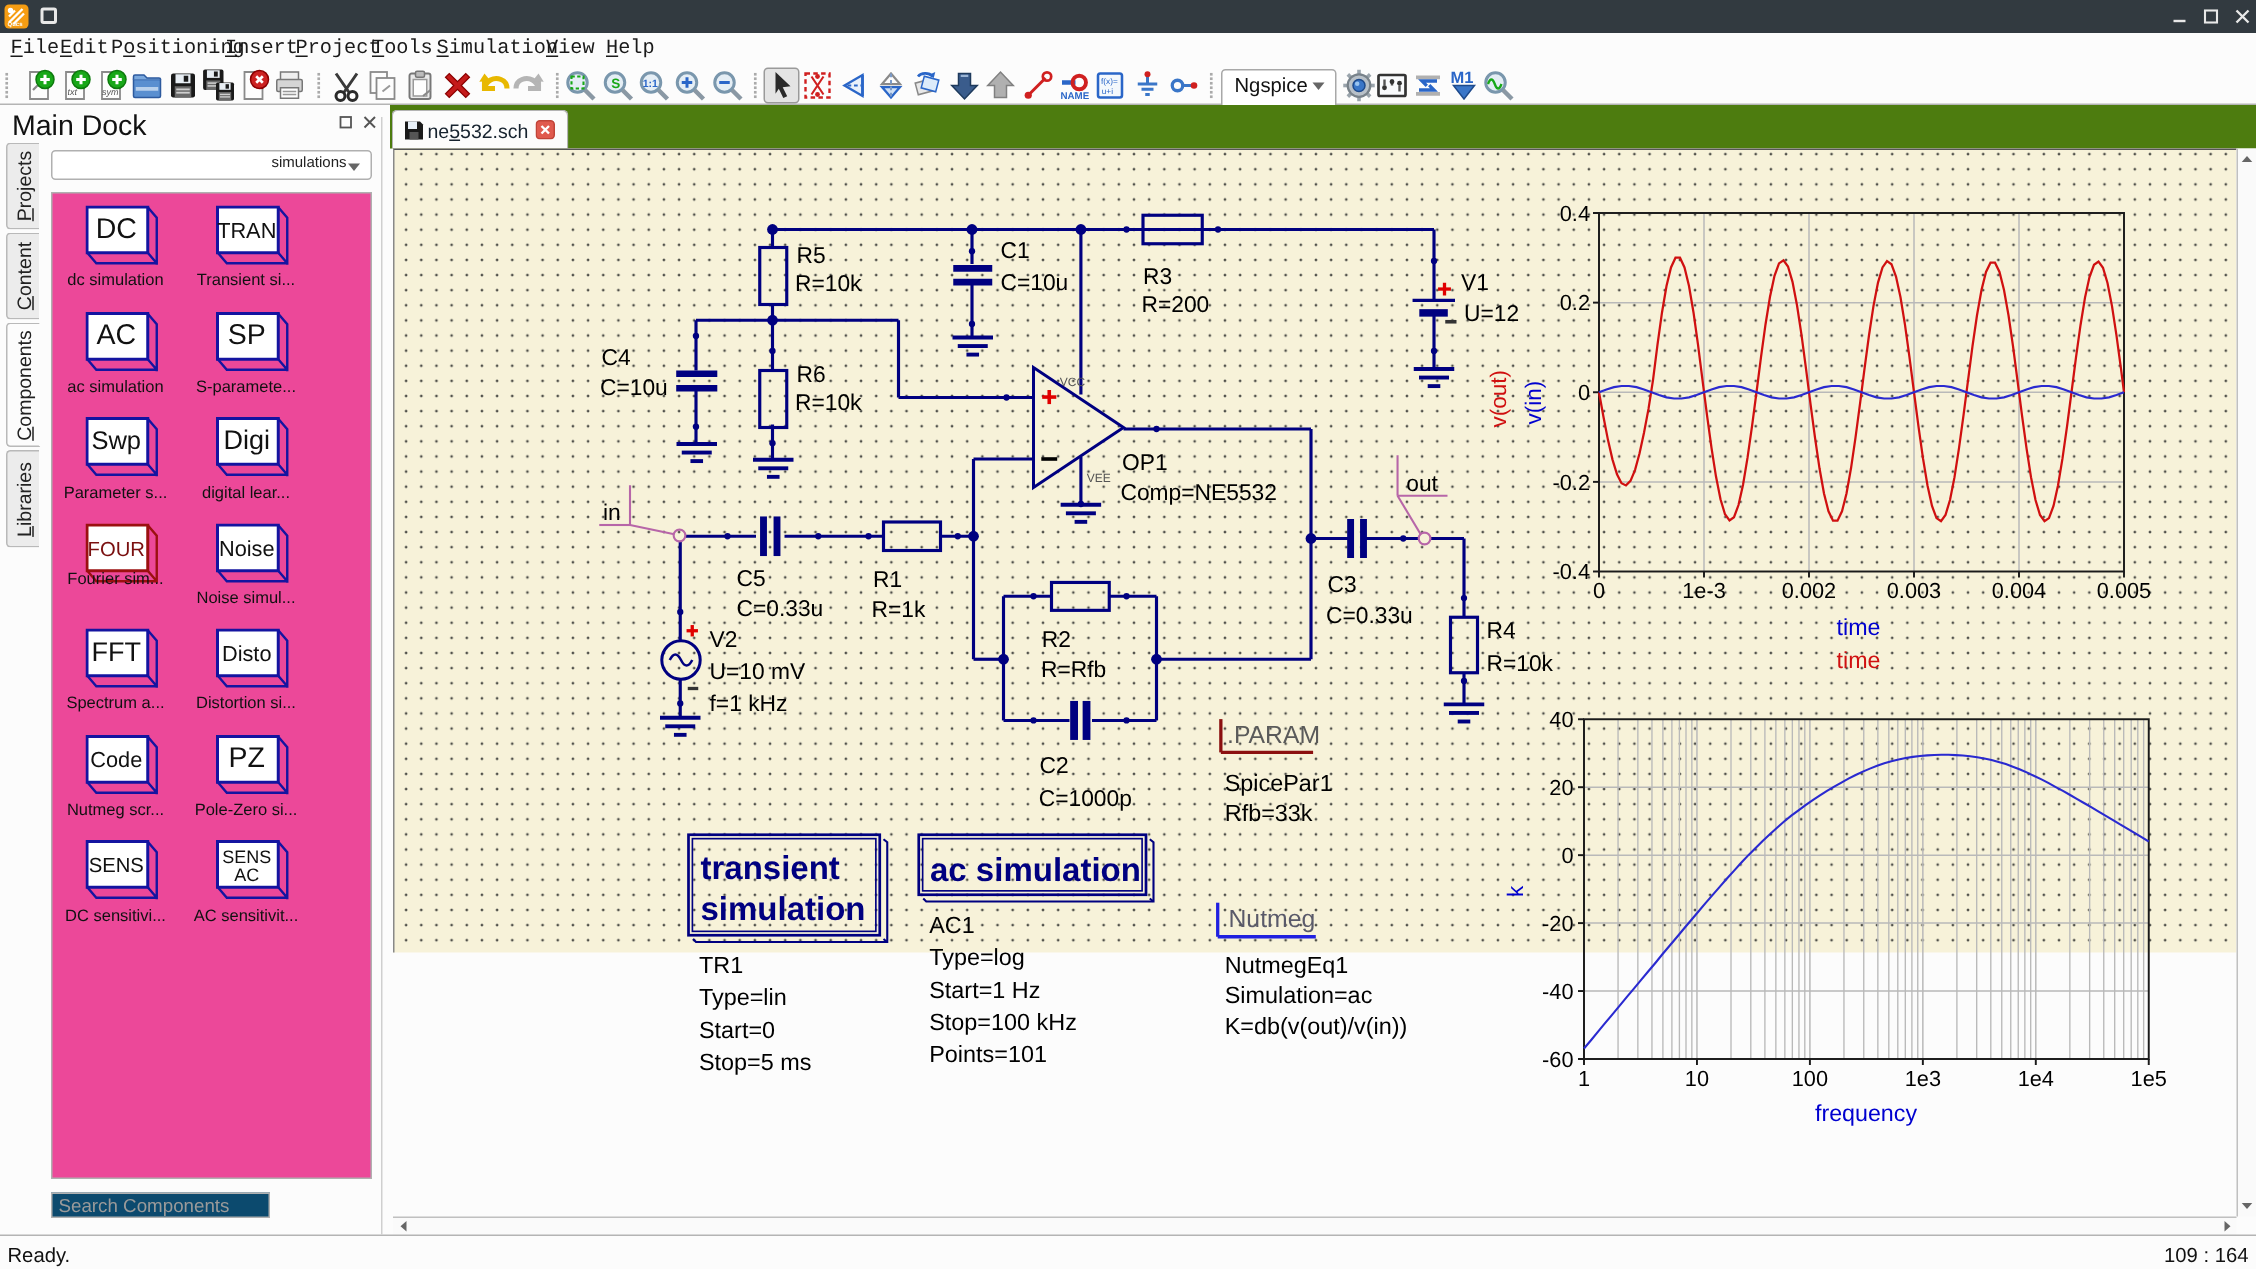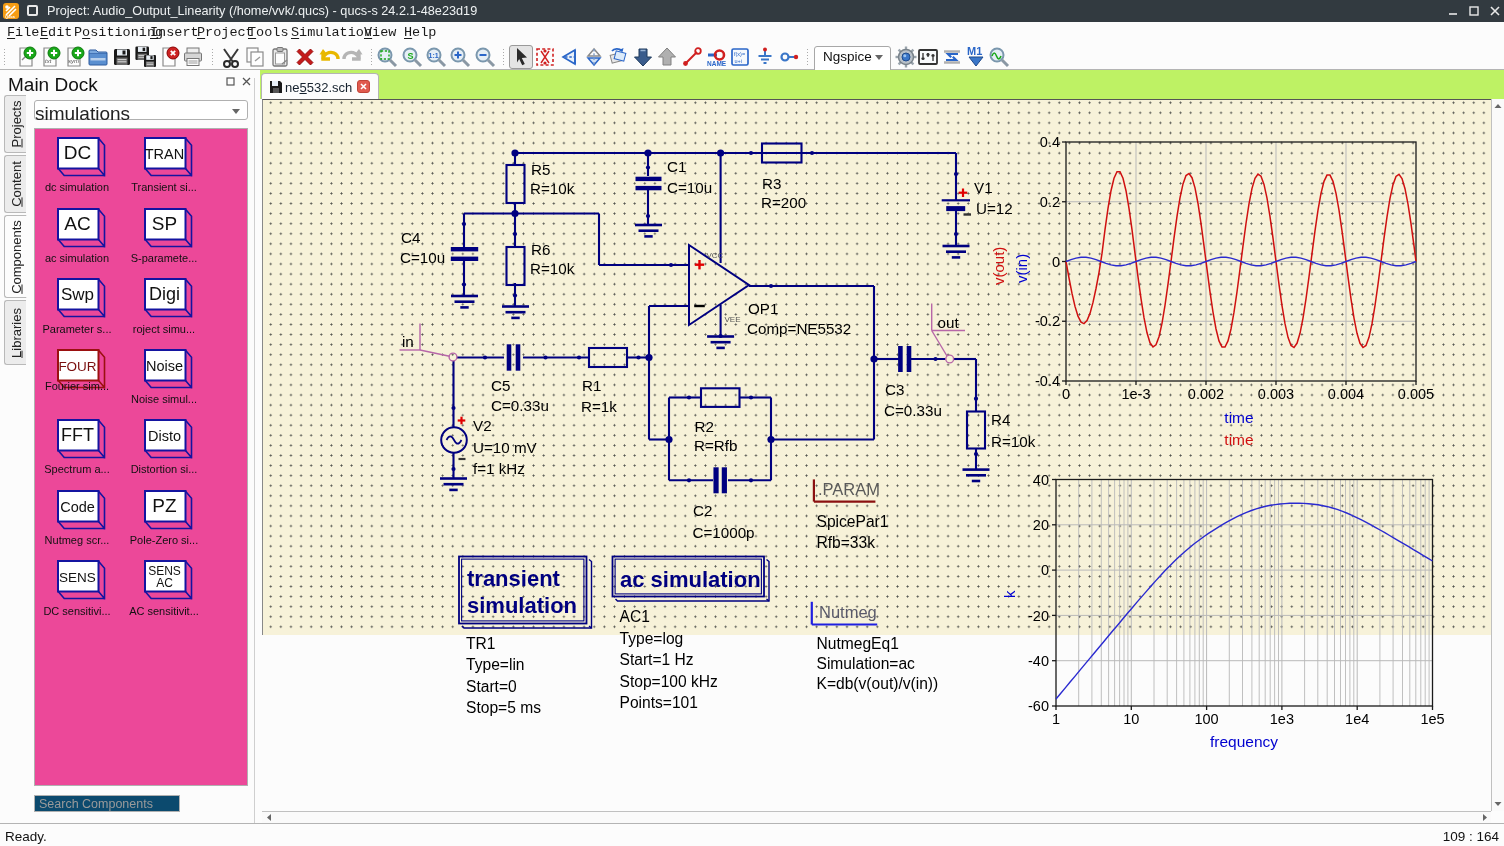--- a/index.html
+++ b/index.html
@@ -16,28 +16,28 @@
 .tbi { position:absolute; top:1px; width:24px; height:24px; }
 .tsep { position:absolute; top:4px; width:3px; height:18px; background-image:radial-gradient(circle,#aaa 0.9px,transparent 1px); background-size:3px 3px; }
 #dock { position:absolute; left:0; top:70px; width:259px; height:753px; background:#fcfcfc; }
 #dockhead { position:absolute; left:8px; top:4px; font-size:19px; color:#111; }
 #dock .dbtn { position:absolute; top:7px; width:9px; height:9px; }
 #tabcol { position:absolute; left:0; top:22px; width:30px; height:731px; }
 .vtab { position:absolute; left:4px; width:22px; background:#ececec; border:1px solid #b9b9b9; border-right:none; border-radius:3px 0 0 3px; }
 .vtab.sel { background:#fcfcfc; left:4px; width:23px; border-right:1px solid #fcfcfc; }
 .vtab span { position:absolute; left:50%; top:50%; transform:translate(-50%,-50%) rotate(-90deg); white-space:nowrap; font-size:13px; color:#222; }
 #panel { position:absolute; left:33px; top:22px; width:221px; height:731px; }
-#combo { position:absolute; left:1px; top:8px; width:214px; height:20px; background:#fff; border:1px solid #b0b0b0; border-radius:3px; font-size:19px; color:#222; padding:2px 0; }
+#combo { position:absolute; left:1px; top:8px; width:214px; height:20px; background:#fff; border:1px solid #b0b0b0; border-radius:3px; font-size:10px; color:#222; padding:2px 16px;text-align:right; }
 #combo .arr { position:absolute; right:7px; top:8px; width:0; height:0; border-left:4px solid transparent; border-right:4px solid transparent; border-top:5px solid #666; }
 #complist { position:absolute; left:1px; top:36px; width:214px; height:658px; background:#ec4899; border:1px solid #b0b0b0; }
 .cicon { position:absolute; }
 .ccap { position:absolute; font-size:11px; color:#111; width:104px; text-align:center; white-space:nowrap; overflow:visible; }
 #searchbox { position:absolute; left:1px; top:703px; width:146px; height:17px; border:1px solid #b0b0b0; background:#0c4a6e; font-size:12.5px; color:#9a9a9a; padding:1px 4px; }
 #clearbtn { position:absolute; left:156px; top:703px; width:59px; height:17px; border:1px solid #9a9a9a; background:linear-gradient(#fdfdfd,#f1f1f1); border-radius:3px; font-size:12.5px; color:#111; text-align:center; padding-top:1px;margin-top:37px; }
-#tabbar { position:absolute; left:260px; top:70px; width:1244px; height:29px; background:#bef264; }
+#tabbar { position:absolute; left:260px; top:70px; width:1244px; height:29px; background:#4d7c0f; }
 #doctab { position:absolute; left:1px; top:3px; width:118px; height:26px; background:#fcfcfc; border:1px solid #b4b4b4; border-bottom:none; border-radius:4px 4px 0 0; }
 #doctab .tl { position:absolute; left:23px; top:6px; font-size:13px; color:#16222e; }
 #canvas { position:absolute; left:262px; top:99px; width:1229px; height:536px; background-color:#f7f2d9;
   background-image:radial-gradient(circle,#50504a 0.7px,#85857a 0.92px,transparent 1.05px);
   background-size:10.115px 10.09px; background-position:2.7px -2.3px; border-top:1px solid #555; border-left:1px solid #888; }
 #vscroll { position:absolute; left:1491px; top:99px; width:13px; height:712px; background:#fafafa; border-left:1px solid #c0c0c0; }
 #hscroll { position:absolute; left:262px; top:811px; width:1229px; height:12px; background:#fafafa; border-top:1px solid #c0c0c0; }
 #statusbar { position:absolute; left:0; top:823px; width:1504px; height:23px; background:#fcfcfc; border-top:1px solid #b4b4b4; }
 #statusbar .rdy { position:absolute; left:5px; top:5px; font-size:13.5px; color:#111; }
 #statusbar .pos { position:absolute; right:5px; top:5px; font-size:13.5px; color:#111; }
@@ -45,21 +45,20 @@
 </style>
 </head>
 <body>
 <div id="titlebar">
   <div id="qicon"><svg width="16" height="16" viewBox="0 0 16 16">
         <path d="M3 12L12 3M6 13L13 6M3 8l4-4" stroke="#fff" stroke-width="1.6" fill="none"></path>
         <circle cx="4" cy="4" r="1.8" fill="#fff"></circle>
         <text x="2" y="14.5" font-size="4" fill="#fff" font-weight="bold">Qucs</text>
       </svg></div>
   <div id="ricon"></div>
-  <div class="ttl">Project: Audio_Output_Linearity (/home/vvk/.qucs) - qucs-s 24.2.1-48e23d19</div>
   <svg class="winbtn" style="left:1446px" viewBox="0 0 14 14">
       <path d="M3 10h8" stroke="#e8e8e8" stroke-width="1.6"></path>
     </svg>
   <svg class="winbtn" style="left:1467px" viewBox="0 0 14 14">
       <rect x="3" y="3" width="8" height="8" fill="none" stroke="#e8e8e8" stroke-width="1.4"></rect>
     </svg>
   <svg class="winbtn" style="left:1488px" viewBox="0 0 14 14">
       <path d="M3 3l8 8M11 3l-8 8" stroke="#e8e8e8" stroke-width="1.6"></path>
     </svg>
 </div>
@@ -346,21 +345,21 @@
           <path d="M41.5 1.2l6 7v31.3M1.2 31.5l6 7h40.3M41.5 31.5l6 7" fill="none" stroke="#1414a0" stroke-width="1.6"></path>
           <rect x="1" y="1" width="40.5" height="30.5" fill="#fff" stroke="#1414a0" stroke-width="2"></rect>
           <text x="20.5" y="21.5" font-size="17px" fill="#111" text-anchor="middle">Swp</text>
         </svg>
         <div class="ccap" style="left:-10px;top:194px">Parameter s...</div>
         <svg class="cicon" style="left:109px;top:149.0px" width="49" height="41" viewBox="0 0 49 41">
           <path d="M41.5 1.2l6 7v31.3M1.2 31.5l6 7h40.3M41.5 31.5l6 7" fill="none" stroke="#1414a0" stroke-width="1.6"></path>
           <rect x="1" y="1" width="40.5" height="30.5" fill="#fff" stroke="#1414a0" stroke-width="2"></rect>
           <text x="20.5" y="21.5" font-size="18px" fill="#111" text-anchor="middle">Digi</text>
         </svg>
-        <div class="ccap" style="left:77px;top:194px">roject simu...</div>
+        <div class="ccap" style="left:77px;top:194px">digital lear...</div>
         <svg class="cicon" style="left:22px;top:219.5px" width="49" height="41" viewBox="0 0 49 41">
           <path d="M41.5 1.2l6 7v31.3M1.2 31.5l6 7h40.3M41.5 31.5l6 7" fill="none" stroke="#9b1010" stroke-width="1.6"></path>
           <rect x="1" y="1" width="40.5" height="30.5" fill="#fff" stroke="#9b1010" stroke-width="2"></rect>
           <text x="20.5" y="21.5" font-size="13.5px" fill="#7a1010" text-anchor="middle">FOUR</text>
         </svg>
         <div class="ccap" style="left:-10px;top:251px">Fourier sim...</div>
         <svg class="cicon" style="left:109px;top:219.5px" width="49" height="41" viewBox="0 0 49 41">
           <path d="M41.5 1.2l6 7v31.3M1.2 31.5l6 7h40.3M41.5 31.5l6 7" fill="none" stroke="#1414a0" stroke-width="1.6"></path>
           <rect x="1" y="1" width="40.5" height="30.5" fill="#fff" stroke="#1414a0" stroke-width="2"></rect>
           <text x="20.5" y="21.5" font-size="14.5px" fill="#111" text-anchor="middle">Noise</text>

